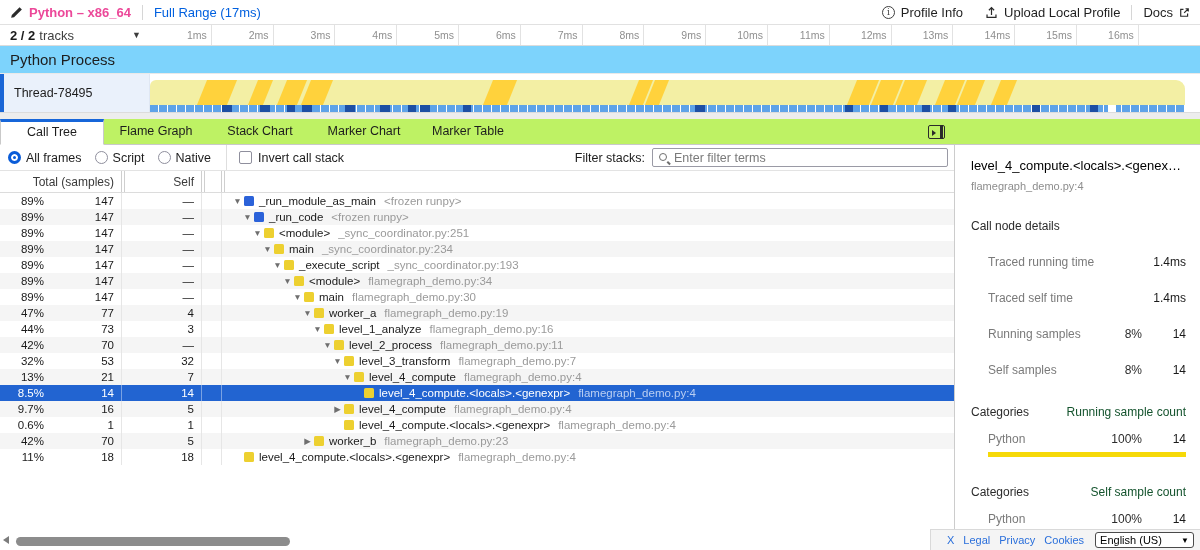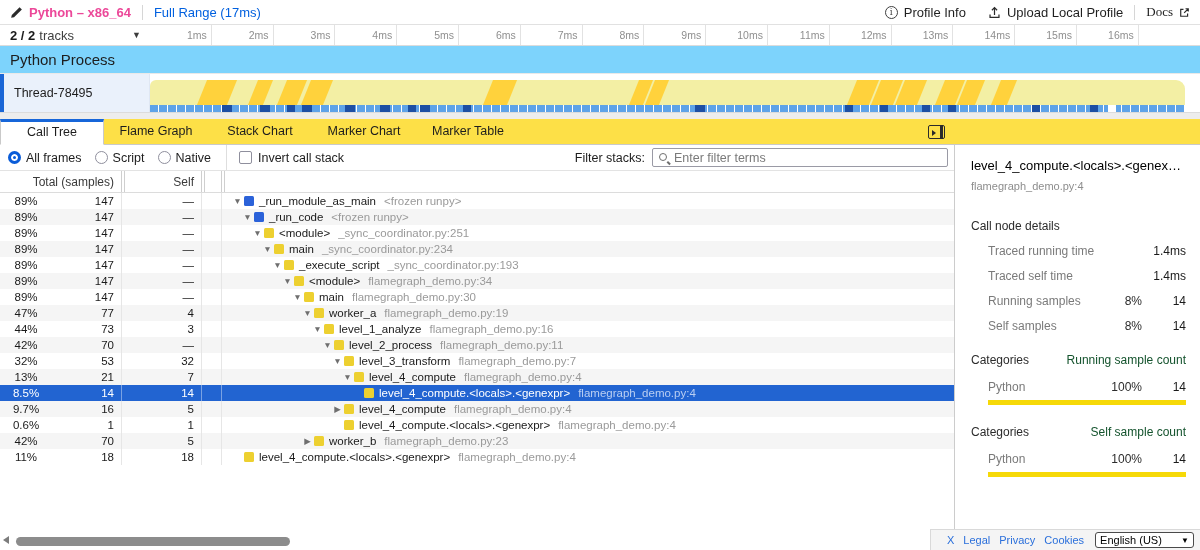--- a/index.html
+++ b/index.html
@@ -30,21 +30,21 @@
   .track { position:relative; flex:1; background:#fff; }
   .activity { position:absolute; left:0; top:6px; width:1035px; height:25px; background:#f3efa4; border-radius:6px 9px 0 0; overflow:hidden; }
   .stripe { position:absolute; top:-2px; bottom:-2px; background:#ffd23c; transform:skewX(-22deg); }
   .samples-strip { position:absolute; left:0; top:31px; width:1035px; height:7px;
     background:repeating-linear-gradient(90deg,#5ea3e8 0 8px, rgba(255,255,255,.55) 8px 9px); }
   .darkseg { position:absolute; top:0; height:7px; background:#1d4fa3; }
   .gapseg { position:absolute; top:0; height:7px; background:#fff; }
   .timeline-scroll { height:7px; background:#ededed; border-top:1px solid #dcdcdc; }
 
   
-  .tabbar { position:relative; height:26px; display:flex; border-bottom:1px solid #c9c9c9; background:#fde047; }
+  .tabbar { position:relative; height:26px; display:flex; border-bottom:1px solid #c9c9c9; background:#bef264; }
   .tab { width:104px; text-align:center; font-size:12.5px; color:#1d1d1d; line-height:25px; cursor:pointer; }
   .tab.selected { border-top:3px solid #1766d9; border-left:1px solid #c9c9c9; border-right:1px solid #c9c9c9; line-height:21px; background:#fff; margin-bottom:-1px; border-bottom:1px solid #fff; }
   .panel-toggle { position:absolute; left:928px; top:6px; width:17px; height:14px; border:1.5px solid #2b2b2b; border-radius:2px; cursor:pointer; }
   .panel-toggle::before { content:''; position:absolute; left:3px; top:3.5px; width:0; height:0; border-left:4px solid #2b2b2b; border-top:3px solid transparent; border-bottom:3px solid transparent; }
   .panel-toggle::after { content:''; position:absolute; right:1px; top:0; bottom:0; width:3.5px; background:#2b2b2b; }
 
   
   .main { display:flex; height:405px; position:relative; }
   .content { width:955px; border-right:1px solid #cccccc; position:relative; }
 
@@ -69,21 +69,21 @@
   .table-header { height:22px; display:flex; align-items:center; border-bottom:1px solid #dcdcdc; font-size:12px; color:#3a3a3a; }
   .c-total { width:121px; } .c-self { width:76px; } .c-mini { width:16px; }
   .sep { width:4px; align-self:stretch; }
   .table-header .sep { border-left:1px solid #cfcfcf; border-right:1px solid #cfcfcf; }
   .table-header .c-total, .table-header .c-self { text-align:right; padding-right:7px; }
 
   .tree-row { height:16px; display:flex; align-items:center; font-size:11.5px; color:#1a1a1a; background:#fff; cursor:default; }
   .tree-row.alt { background:#f5f5f5; }
   .tree-row .sep { border-left:1px solid #e6e6e6; }
   .tree-row .c-total { display:flex; }
-  .tree-row .pct { width:44px; text-align:center;padding-left:8px; }
+  .tree-row .pct { width:44px; text-align:right;padding-left:8px; }
   .tree-row .cnt { flex:1; text-align:right; padding-right:7px; }
   .tree-row .c-self { text-align:right; padding-right:7px; }
   .c-tree { flex:1; display:flex; align-items:center; overflow:hidden; white-space:nowrap; }
   .tri { width:13px; flex:none; font-size:8.5px; color:#6e6e6e; text-align:center; }
   .sq { width:10px; height:10px; border-radius:1.5px; flex:none; margin-right:5px; }
   .sq.yellow { background:#edd030; } .sq.blue { background:#2b62d9; }
   .fname { color:#1a1a1a; }
   .ffile { color:#9a9a9a; margin-left:8px; }
   .tree-row.selected { background:#2264d1; color:#fff; }
   .tree-row.selected .fname, .tree-row.selected .pct, .tree-row.selected .cnt, .tree-row.selected .c-self { color:#fff; }
@@ -91,25 +91,25 @@
   .tree-row.selected .sep { border-left:1px solid rgba(255,255,255,.4); }
 
   .hscroll-thumb { position:absolute; left:16px; bottom:4px; width:274px; height:9px; border-radius:4.5px; background:#8c8c8c; }
   .hscroll-arrow { position:absolute; left:3px; bottom:6px; width:0; height:0; border-right:6px solid #7c7c7c; border-top:4px solid transparent; border-bottom:4px solid transparent; }
 
   
   .sidebar { flex:1; background:#fff; font-size:12px; color:#1d1d1d; overflow:hidden; }
   .sb-title { font-size:13px; color:#000; padding:13px 14px 0 16px; white-space:nowrap; overflow:hidden; text-overflow:ellipsis; }
   .sb-file { font-size:11px; color:#8d8d8d; padding:7px 14px 0 16px; }
   .sb-section { font-size:12px; color:#2c2c2c; padding:27px 14px 0 16px; }
-  .sb-grid { display:flex; align-items:center; padding:0 14px 0 33px; margin-top:11px; }
+  .sb-grid { display:flex; align-items:center; padding:0 14px 0 33px; margin-top:22px; }
   .sb-grid .lbl { flex:1; color:#7a7a7a; }
   .sb-grid .pcr { width:40px; text-align:right; color:#2c2c2c; }
   .sb-grid .val { width:44px; text-align:right; color:#1a1a1a; }
-  .sb-cat-head { display:flex; align-items:flex-end; padding:0 14px 0 16px; margin-top:20px; }
+  .sb-cat-head { display:flex; align-items:flex-end; padding:0 14px 0 16px; margin-top:28px; }
   .sb-cat-head .lbl { flex:1; color:#2c2c2c; }
   .sb-cat-head .rgt { color:#14532d; }
   .sb-bar { height:5px; background:#f6d908; margin:6px 14px 0 33px; }
 
   
   .footer { position:absolute; right:0; bottom:0; height:21px; width:270px; background:#f4f4f4; border-top:1px solid #d9d9d9; border-left:1px solid #d9d9d9; display:flex; align-items:center; padding:0 6px 0 16px; }
   .footer a { font-size:11px; color:#2a6fdb; text-decoration:none; margin-right:9px; cursor:pointer; }
   .lang-select { width:106px; height:16px; border:1px solid #4a4a4a; border-radius:3px; background:#fff; display:flex; align-items:center; font-size:11px; color:#000; padding:0 4px; margin-left:2px; cursor:pointer; }
   .lang-select .caret { margin-left:auto; font-size:8px; }
 </style>
@@ -134,21 +134,21 @@
       </span>
       <span class="tb-btn">
         <span style="display:flex;">
           <svg width="13" height="13" viewBox="0 0 16 16" fill="none" stroke="#2b2b2b" stroke-width="1.5">
               <path d="M8 11V2.5M4.8 5.2L8 2l3.2 3.2M2.5 10.5v3.5h11v-3.5"></path>
             </svg>
         </span>
         <span>Upload Local Profile</span>
       </span>
       <span class="vsep"></span>
-      <span class="tb-btn" style="margin-left:0;font-family:Liberation Serif, serif;">
+      <span class="tb-btn" style="margin-left:0;">
         <span>Docs</span>
         <span style="display:flex;">
           <svg width="11" height="11" viewBox="0 0 16 16" fill="none" stroke="#2b2b2b" stroke-width="1.7">
               <path d="M6.5 3.5H2.5v10h10v-4M9.5 2.5h4v4M13.5 2.5L7.5 8.5"></path>
             </svg>
         </span>
       </span>
     </div>
   </div>
 

